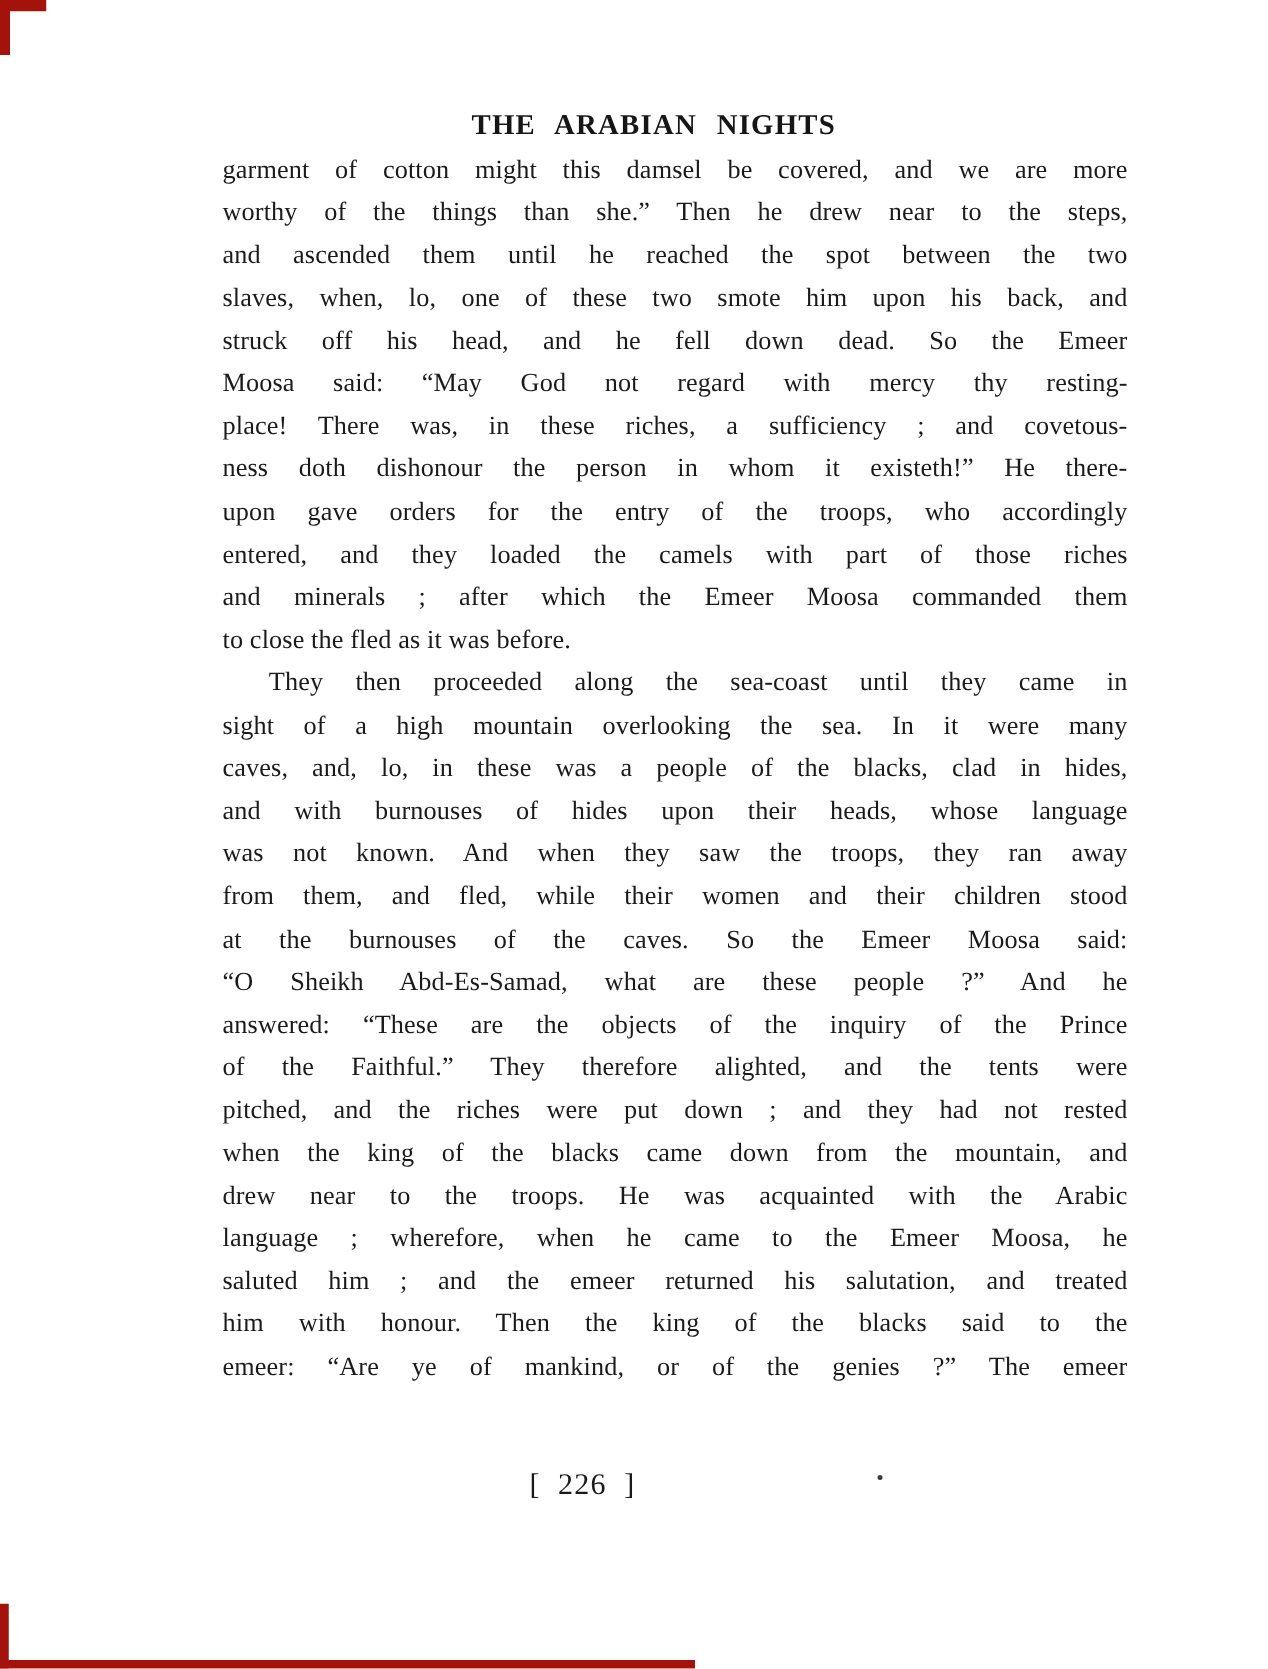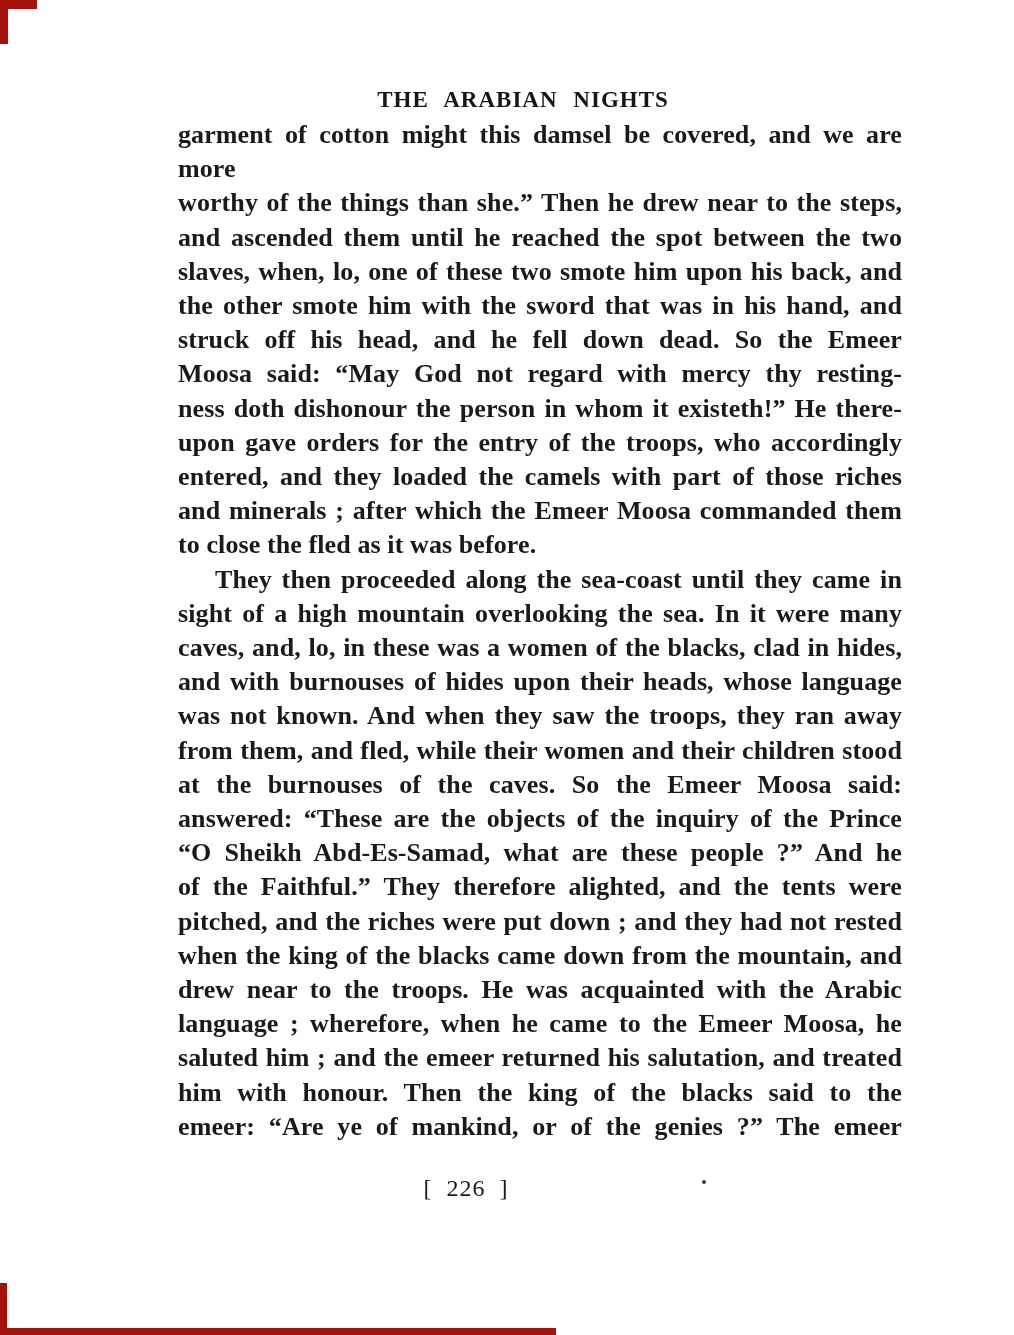--- a/index.html
+++ b/index.html
@@ -28,22 +28,21 @@
     font-weight: 700;
     letter-spacing: 1px;
     word-spacing: 9px;
     color: #161616;
   }
   .body-text {
     position: absolute;
     top: 118px;
     left: 178px;
     width: 724px;
-    font-size: 26px;
-    font-weight: bold;
+    font-size: 21px;
   }
   .line {
     line-height: 34.2px;
     text-align: justify;
     text-align-last: justify;
     letter-spacing: 0.1px;
   }
   .line.para-end {
     text-align-last: left;
   }
@@ -89,37 +88,37 @@
   <div class="artifact bot-v" style="background-color: rgb(164, 19, 11);"></div>
   <div class="artifact bot-h" style="background-color: rgb(164, 19, 11);"></div>
 
   <h1 class="title">THE ARABIAN NIGHTS</h1>
 
   <div class="body-text">
       <div class="line">garment of cotton might this damsel be covered, and we are more</div>
       <div class="line">worthy of the things than she.” Then he drew near to the steps,</div>
       <div class="line">and ascended them until he reached the spot between the two</div>
       <div class="line">slaves, when, lo, one of these two smote him upon his back, and</div>
-      <div class="line">the other smote him with the sword that was in his hand, and</div>
       <div class="line">struck off his head, and he fell down dead. So the Emeer</div>
       <div class="line">Moosa said: “May God not regard with mercy thy resting-</div>
+      <div class="line">place! There was, in these riches, a sufficiency ; and covetous-</div>
       <div class="line">ness doth dishonour the person in whom it existeth!” He there-</div>
       <div class="line">upon gave orders for the entry of the troops, who accordingly</div>
       <div class="line">entered, and they loaded the camels with part of those riches</div>
       <div class="line">and minerals ; after which the Emeer Moosa commanded them</div>
       <div class="line para-end">to close the fled as it was before.</div>
       <div class="line indent">They then proceeded along the sea-coast until they came in</div>
       <div class="line">sight of a high mountain overlooking the sea. In it were many</div>
-      <div class="line">caves, and, lo, in these was a women of the blacks, clad in hides,</div>
+      <div class="line">caves, and, lo, in these was a people of the blacks, clad in hides,</div>
       <div class="line">and with burnouses of hides upon their heads, whose language</div>
       <div class="line">was not known. And when they saw the troops, they ran away</div>
       <div class="line">from them, and fled, while their women and their children stood</div>
       <div class="line">at the burnouses of the caves. So the Emeer Moosa said:</div>
+      <div class="line">“O Sheikh Abd-Es-Samad, what are these people ?” And he</div>
       <div class="line">answered: “These are the objects of the inquiry of the Prince</div>
-      <div class="line">“O Sheikh Abd-Es-Samad, what are these people ?” And he</div>
       <div class="line">of the Faithful.” They therefore alighted, and the tents were</div>
       <div class="line">pitched, and the riches were put down ; and they had not rested</div>
       <div class="line">when the king of the blacks came down from the mountain, and</div>
       <div class="line">drew near to the troops. He was acquainted with the Arabic</div>
       <div class="line">language ; wherefore, when he came to the Emeer Moosa, he</div>
       <div class="line">saluted him ; and the emeer returned his salutation, and treated</div>
       <div class="line">him with honour. Then the king of the blacks said to the</div>
       <div class="line">emeer: “Are ye of mankind, or of the genies ?” The emeer</div>
     </div>
 

